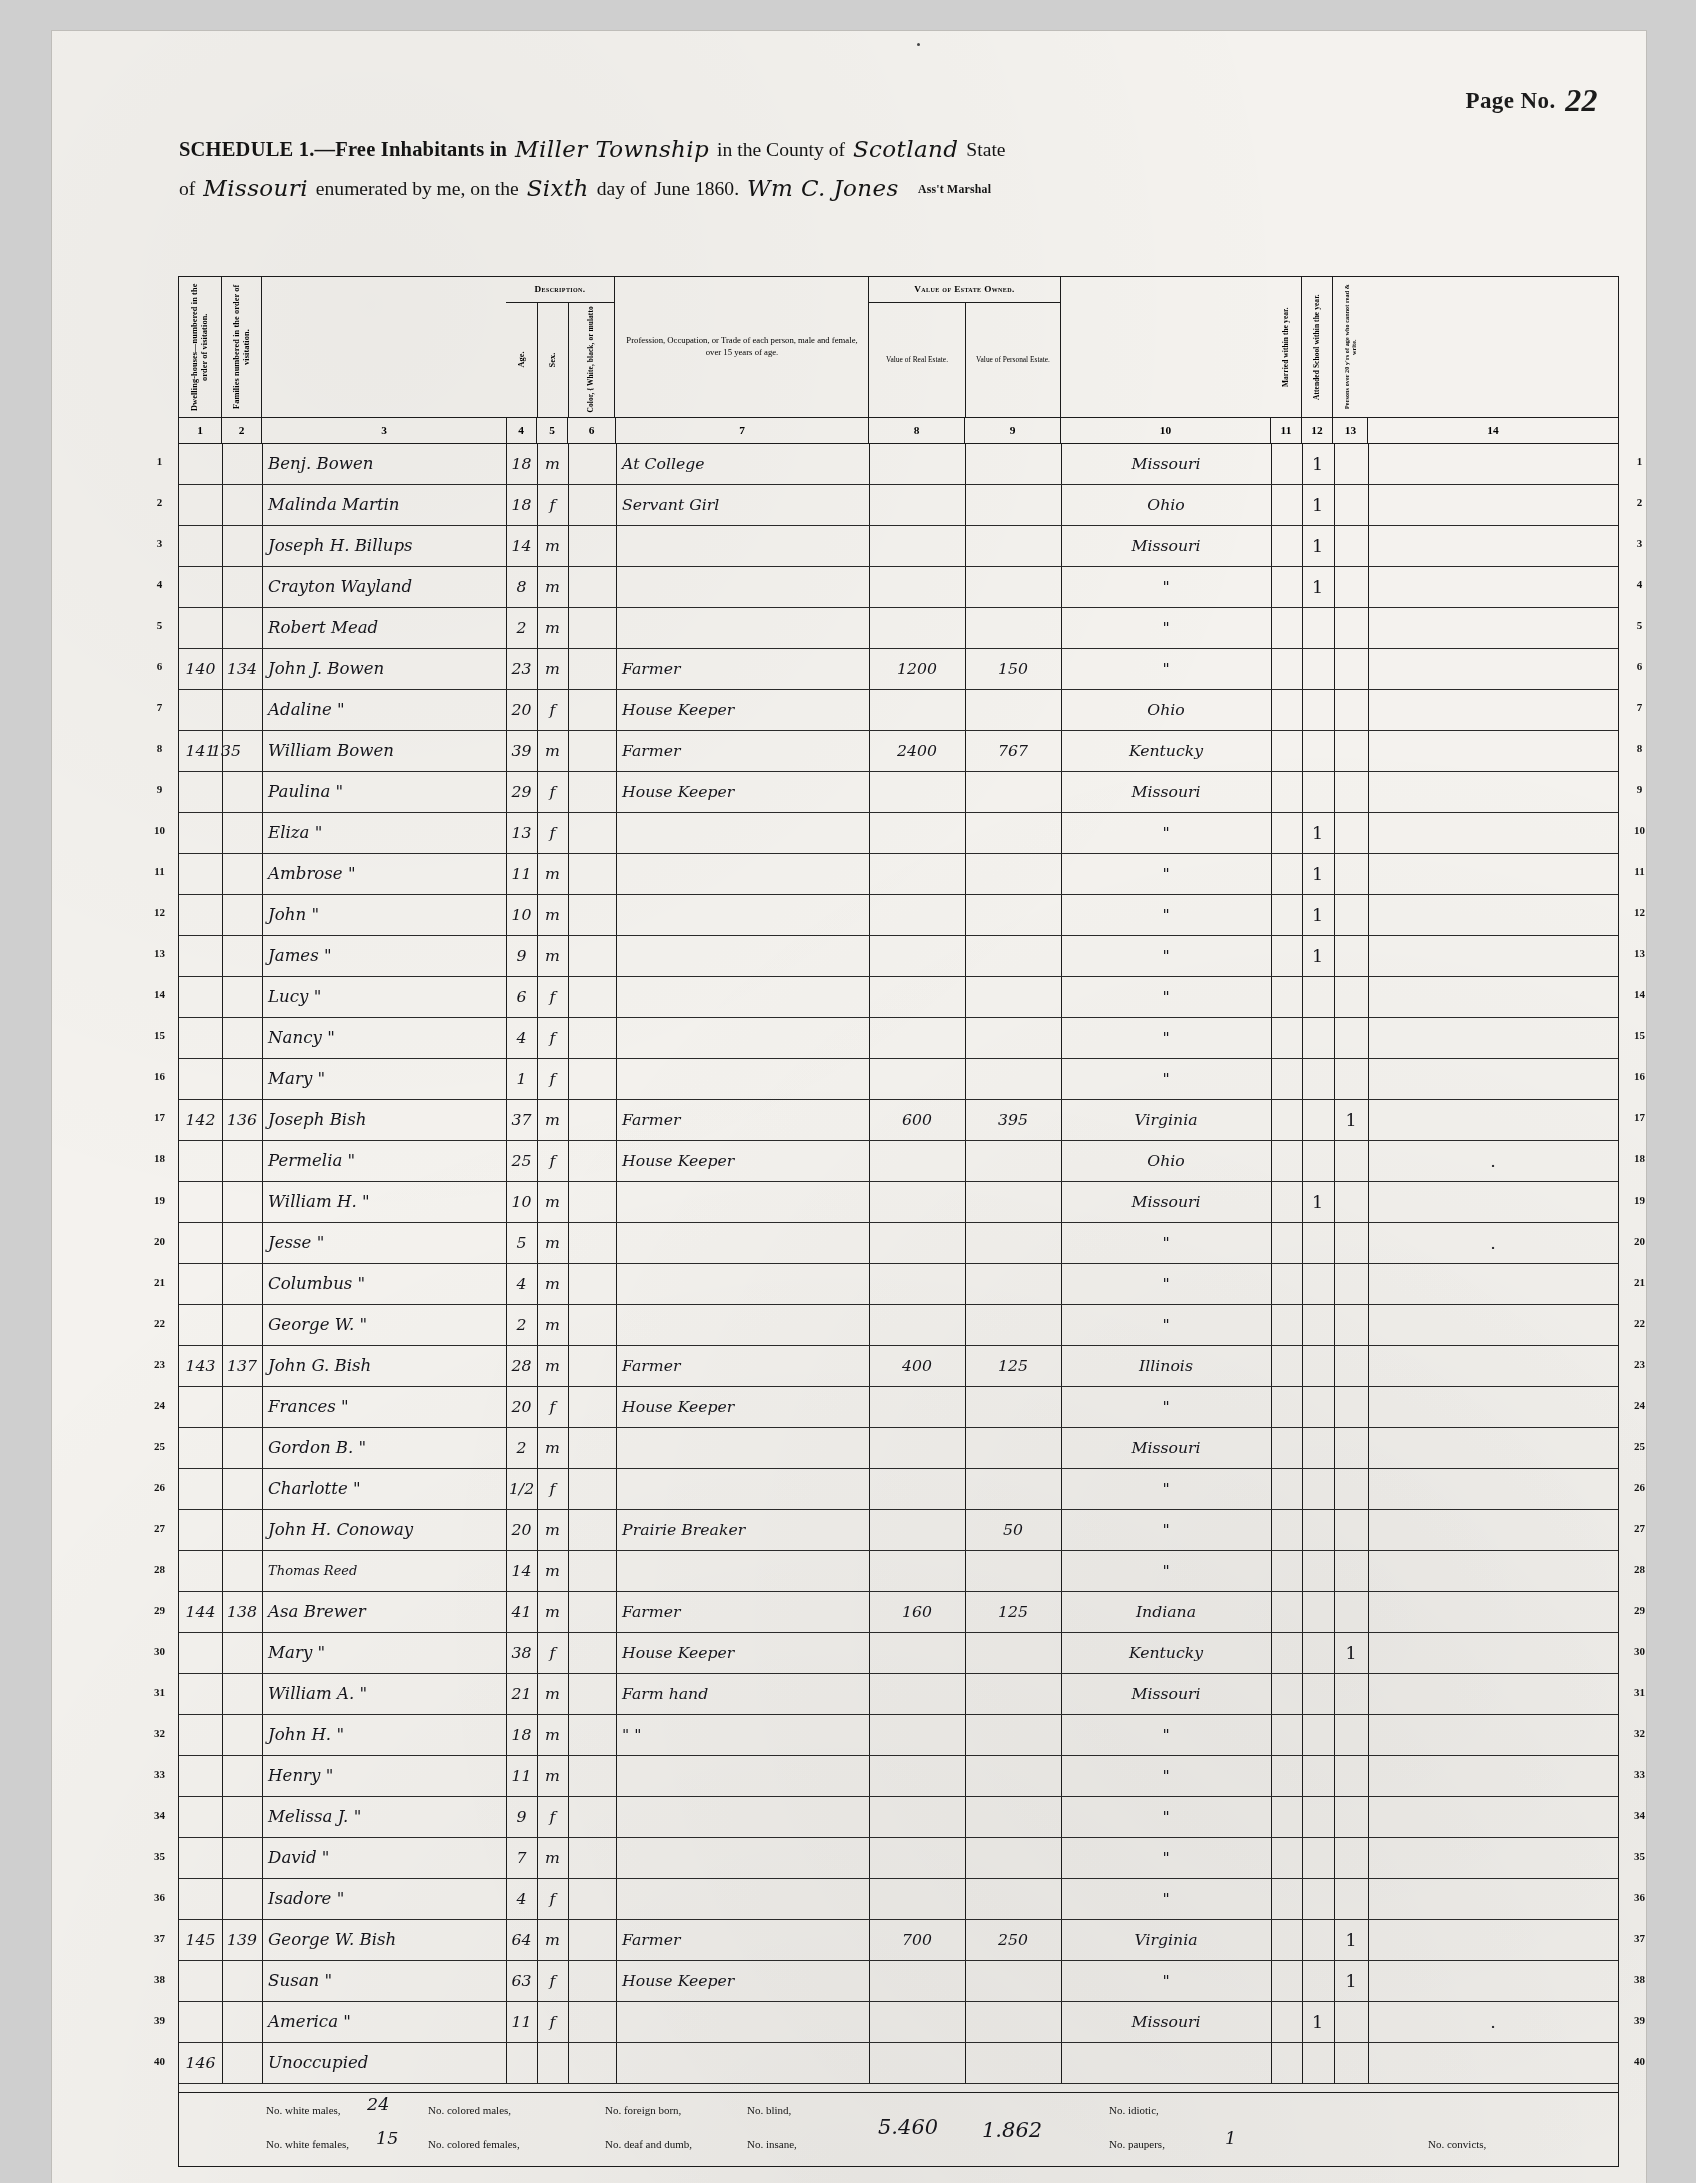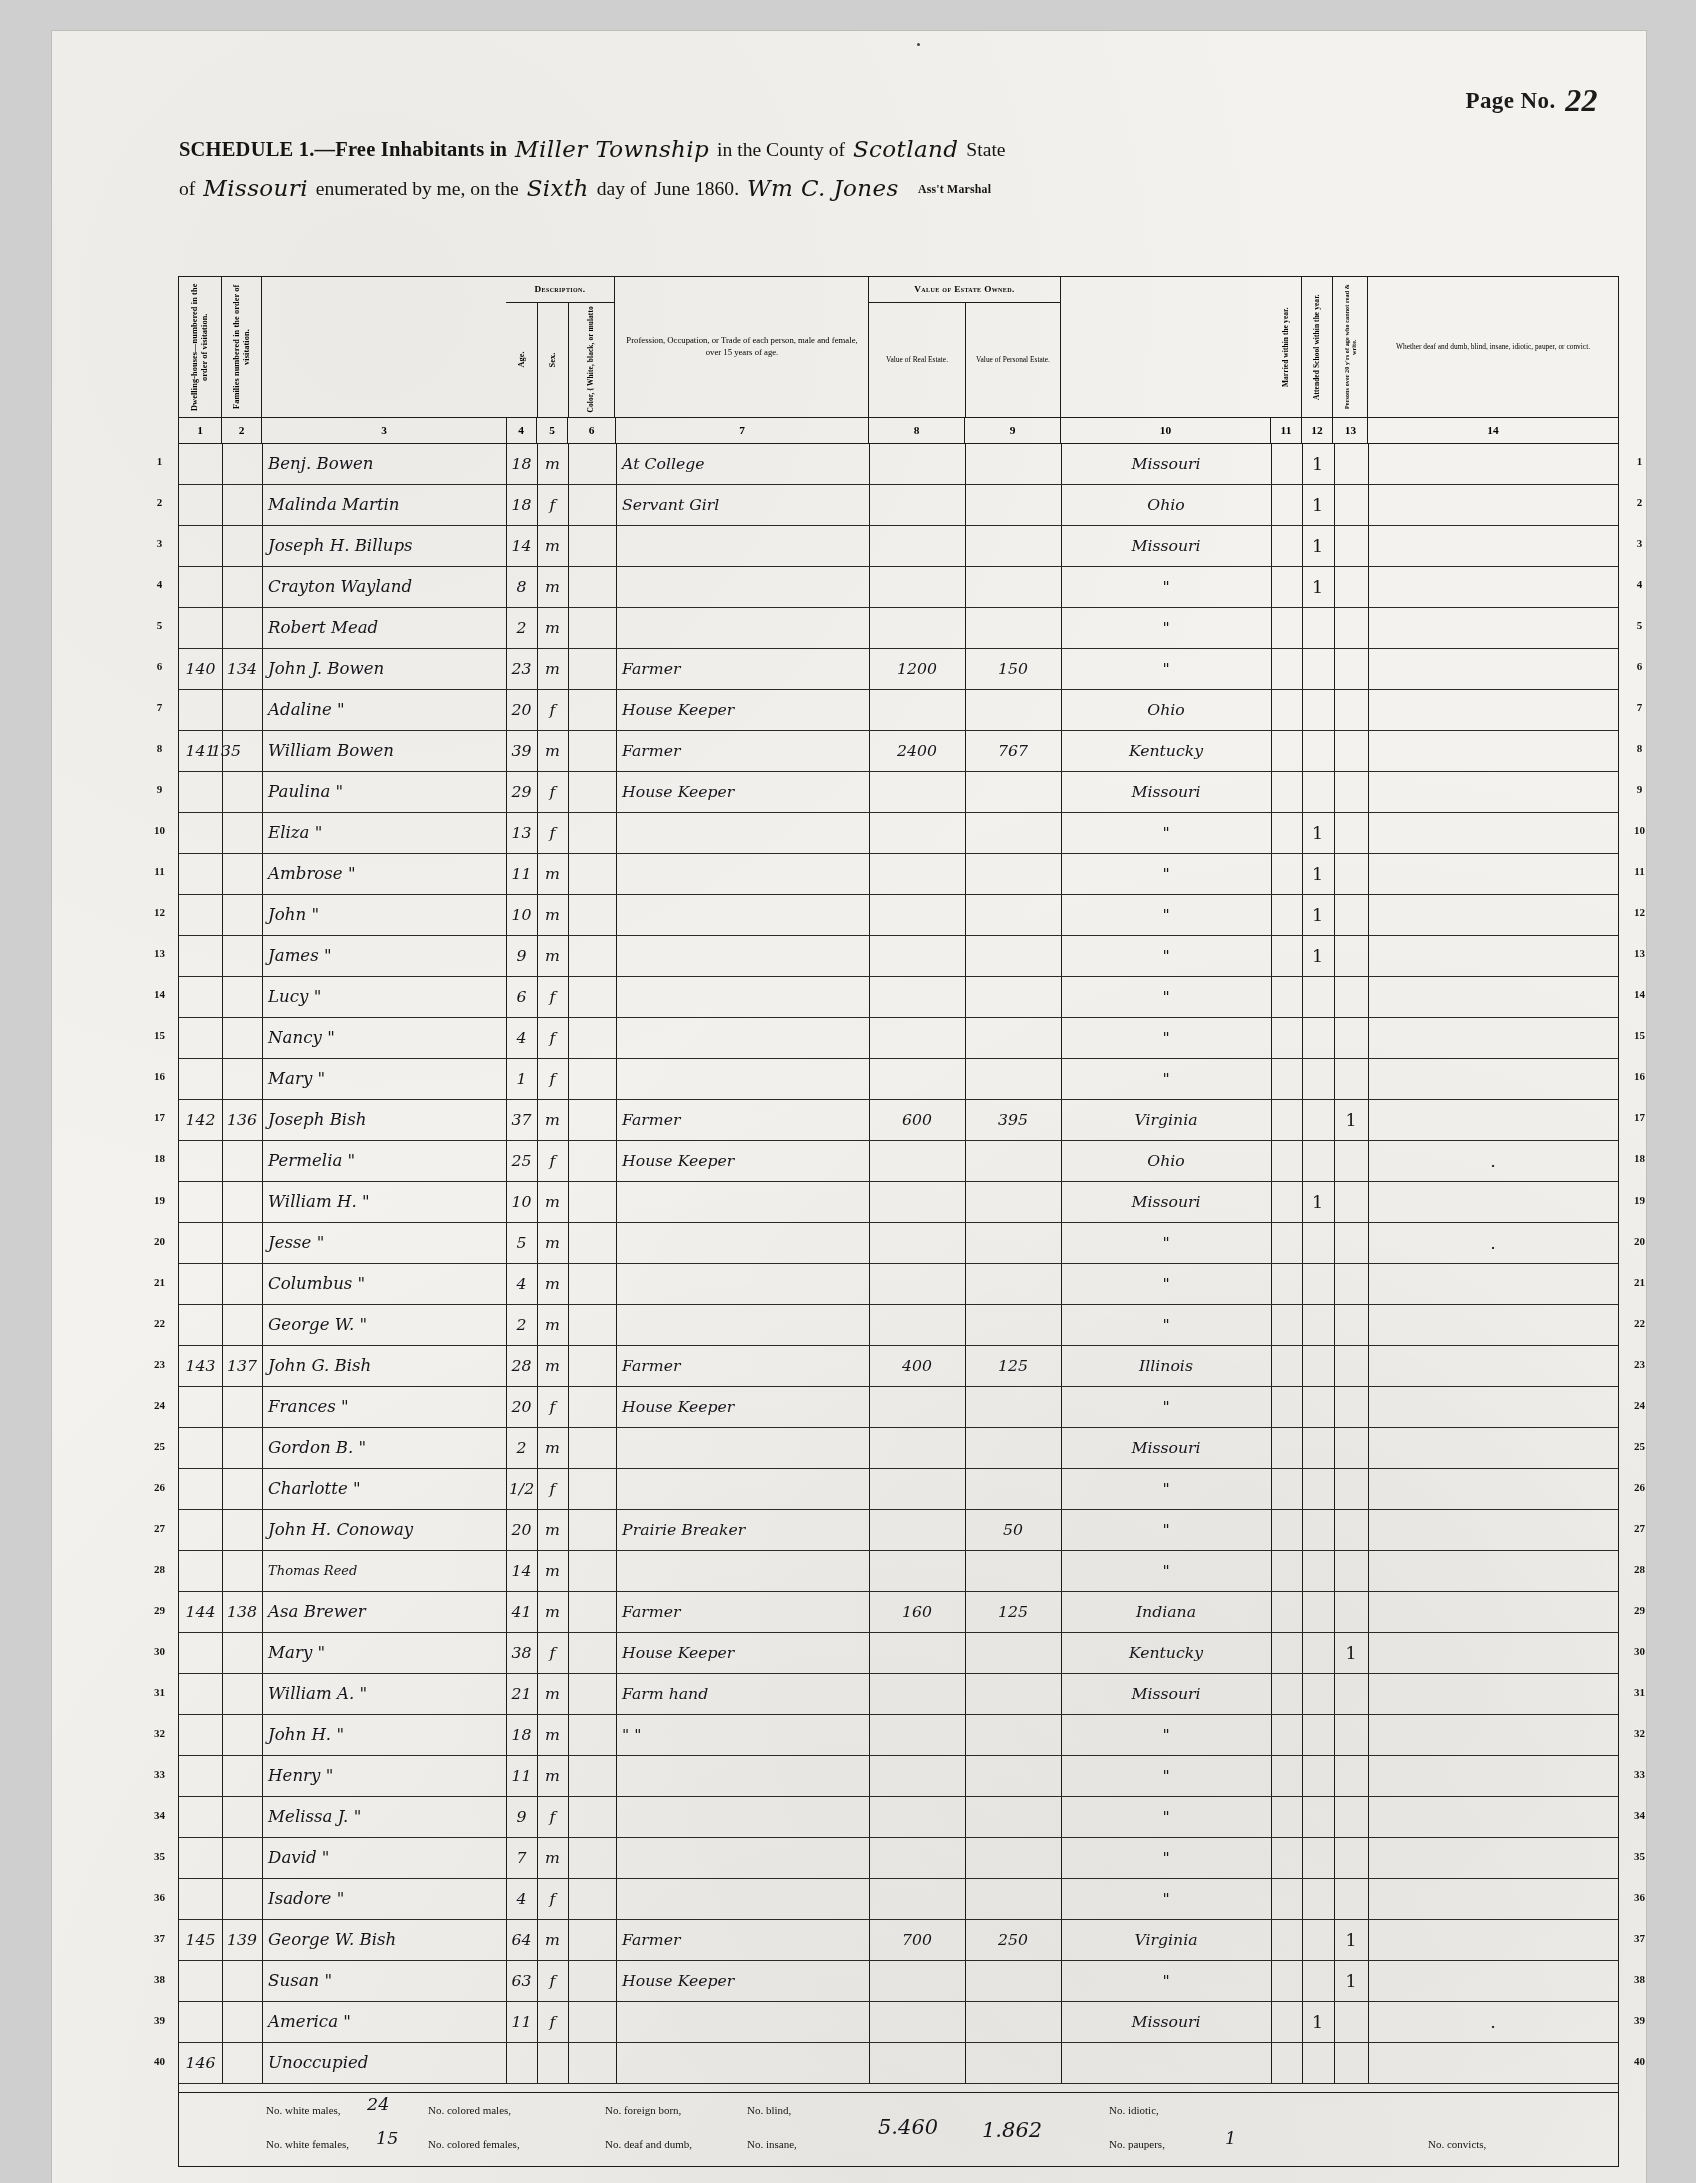--- a/index.html
+++ b/index.html
@@ -213,23 +213,20 @@
           </div>
         </div>
         <div class="col" style="left:1092px;width:31px;">
           <div class="vhead" style="font-size:7.4px">Married within the year.</div>
         </div>
         <div class="col" style="left:1123px;width:31px;">
           <div class="vhead" style="font-size:7.4px">Attended School within the year.</div>
         </div>
         <div class="col" style="left:1155px;width:34px;">
           <div class="vhead" style="font-size:6.1px">Persons over 20 y'rs of age who cannot read &amp; write.</div>
-        </div>
-        <div class="col" style="left:1189px;width:250px;border-right:none;">
-          <div class="hhead tiny">Whether deaf and dumb, blind, insane, idiotic, pauper, or convict.</div>
         </div>
       </div>
 
       <div class="numrow">
         <div class="numcell" style="left:0;width:43px;">1</div>
         <div class="numcell" style="left:43px;width:40px;">2</div>
         <div class="numcell" style="left:83px;width:245px;">3</div>
         <div class="numcell" style="left:327px;width:31px;">4</div>
         <div class="numcell" style="left:358px;width:31px;">5</div>
         <div class="numcell" style="left:389px;width:48px;">6</div>

